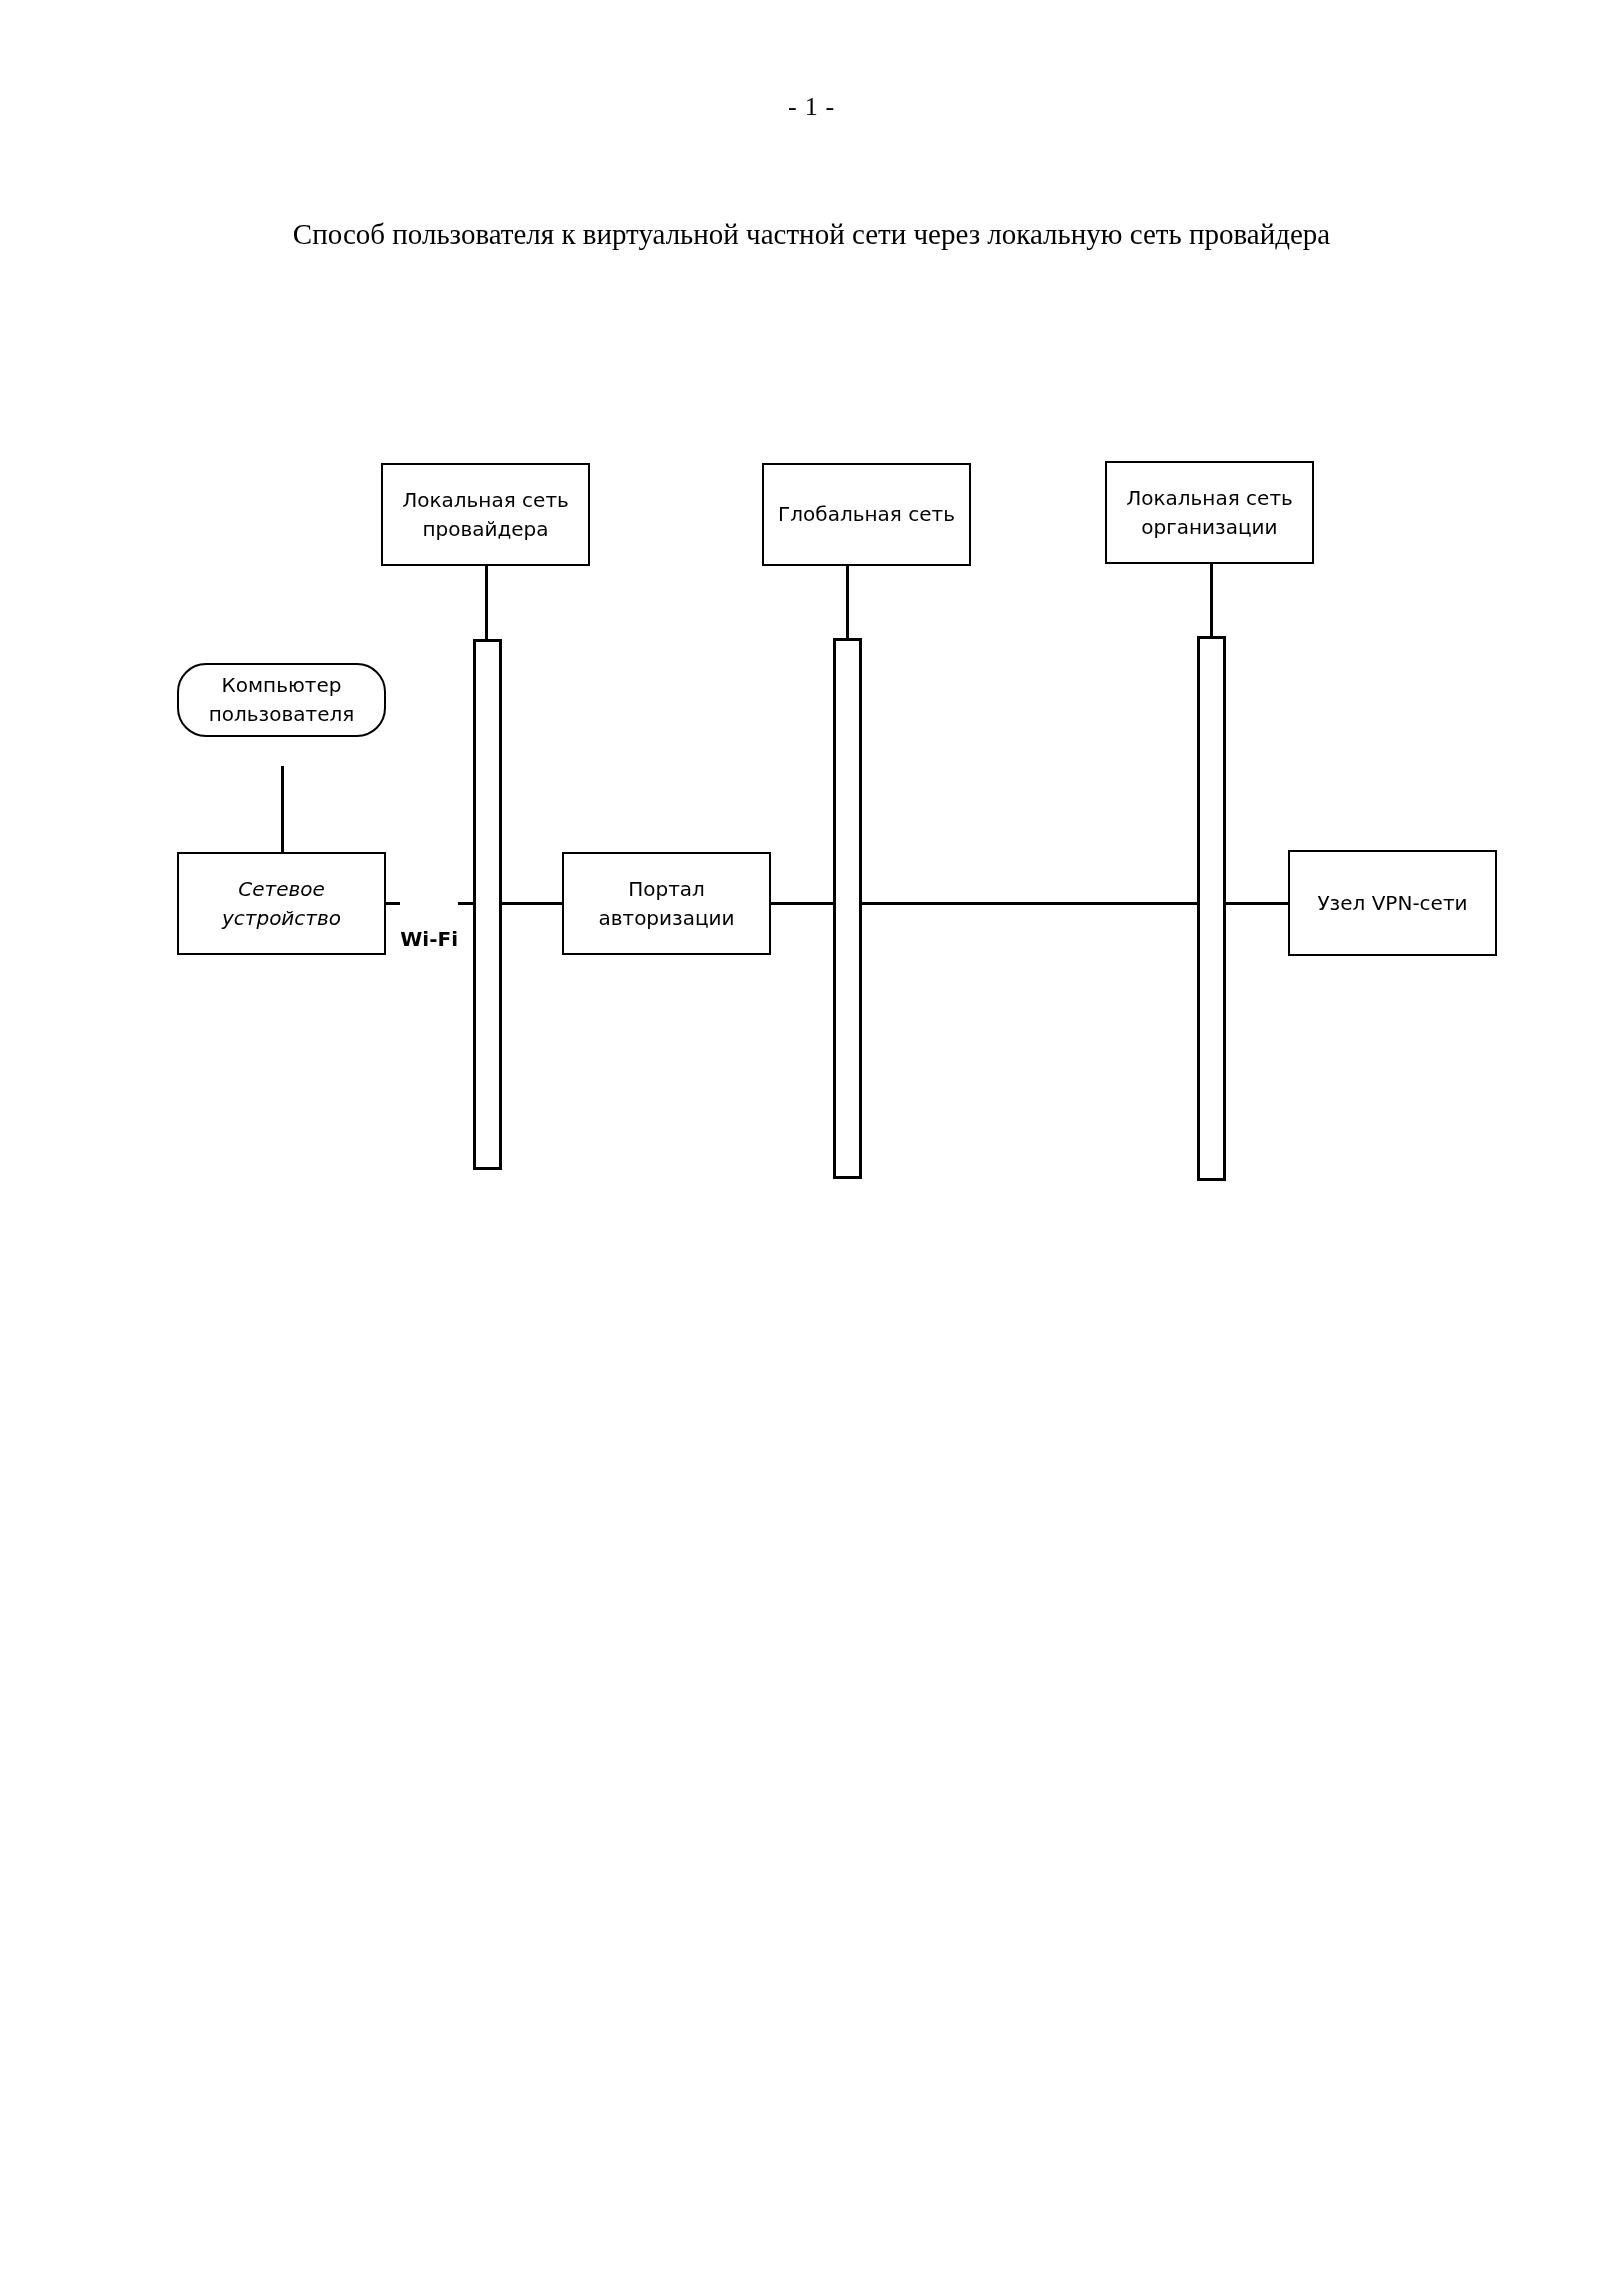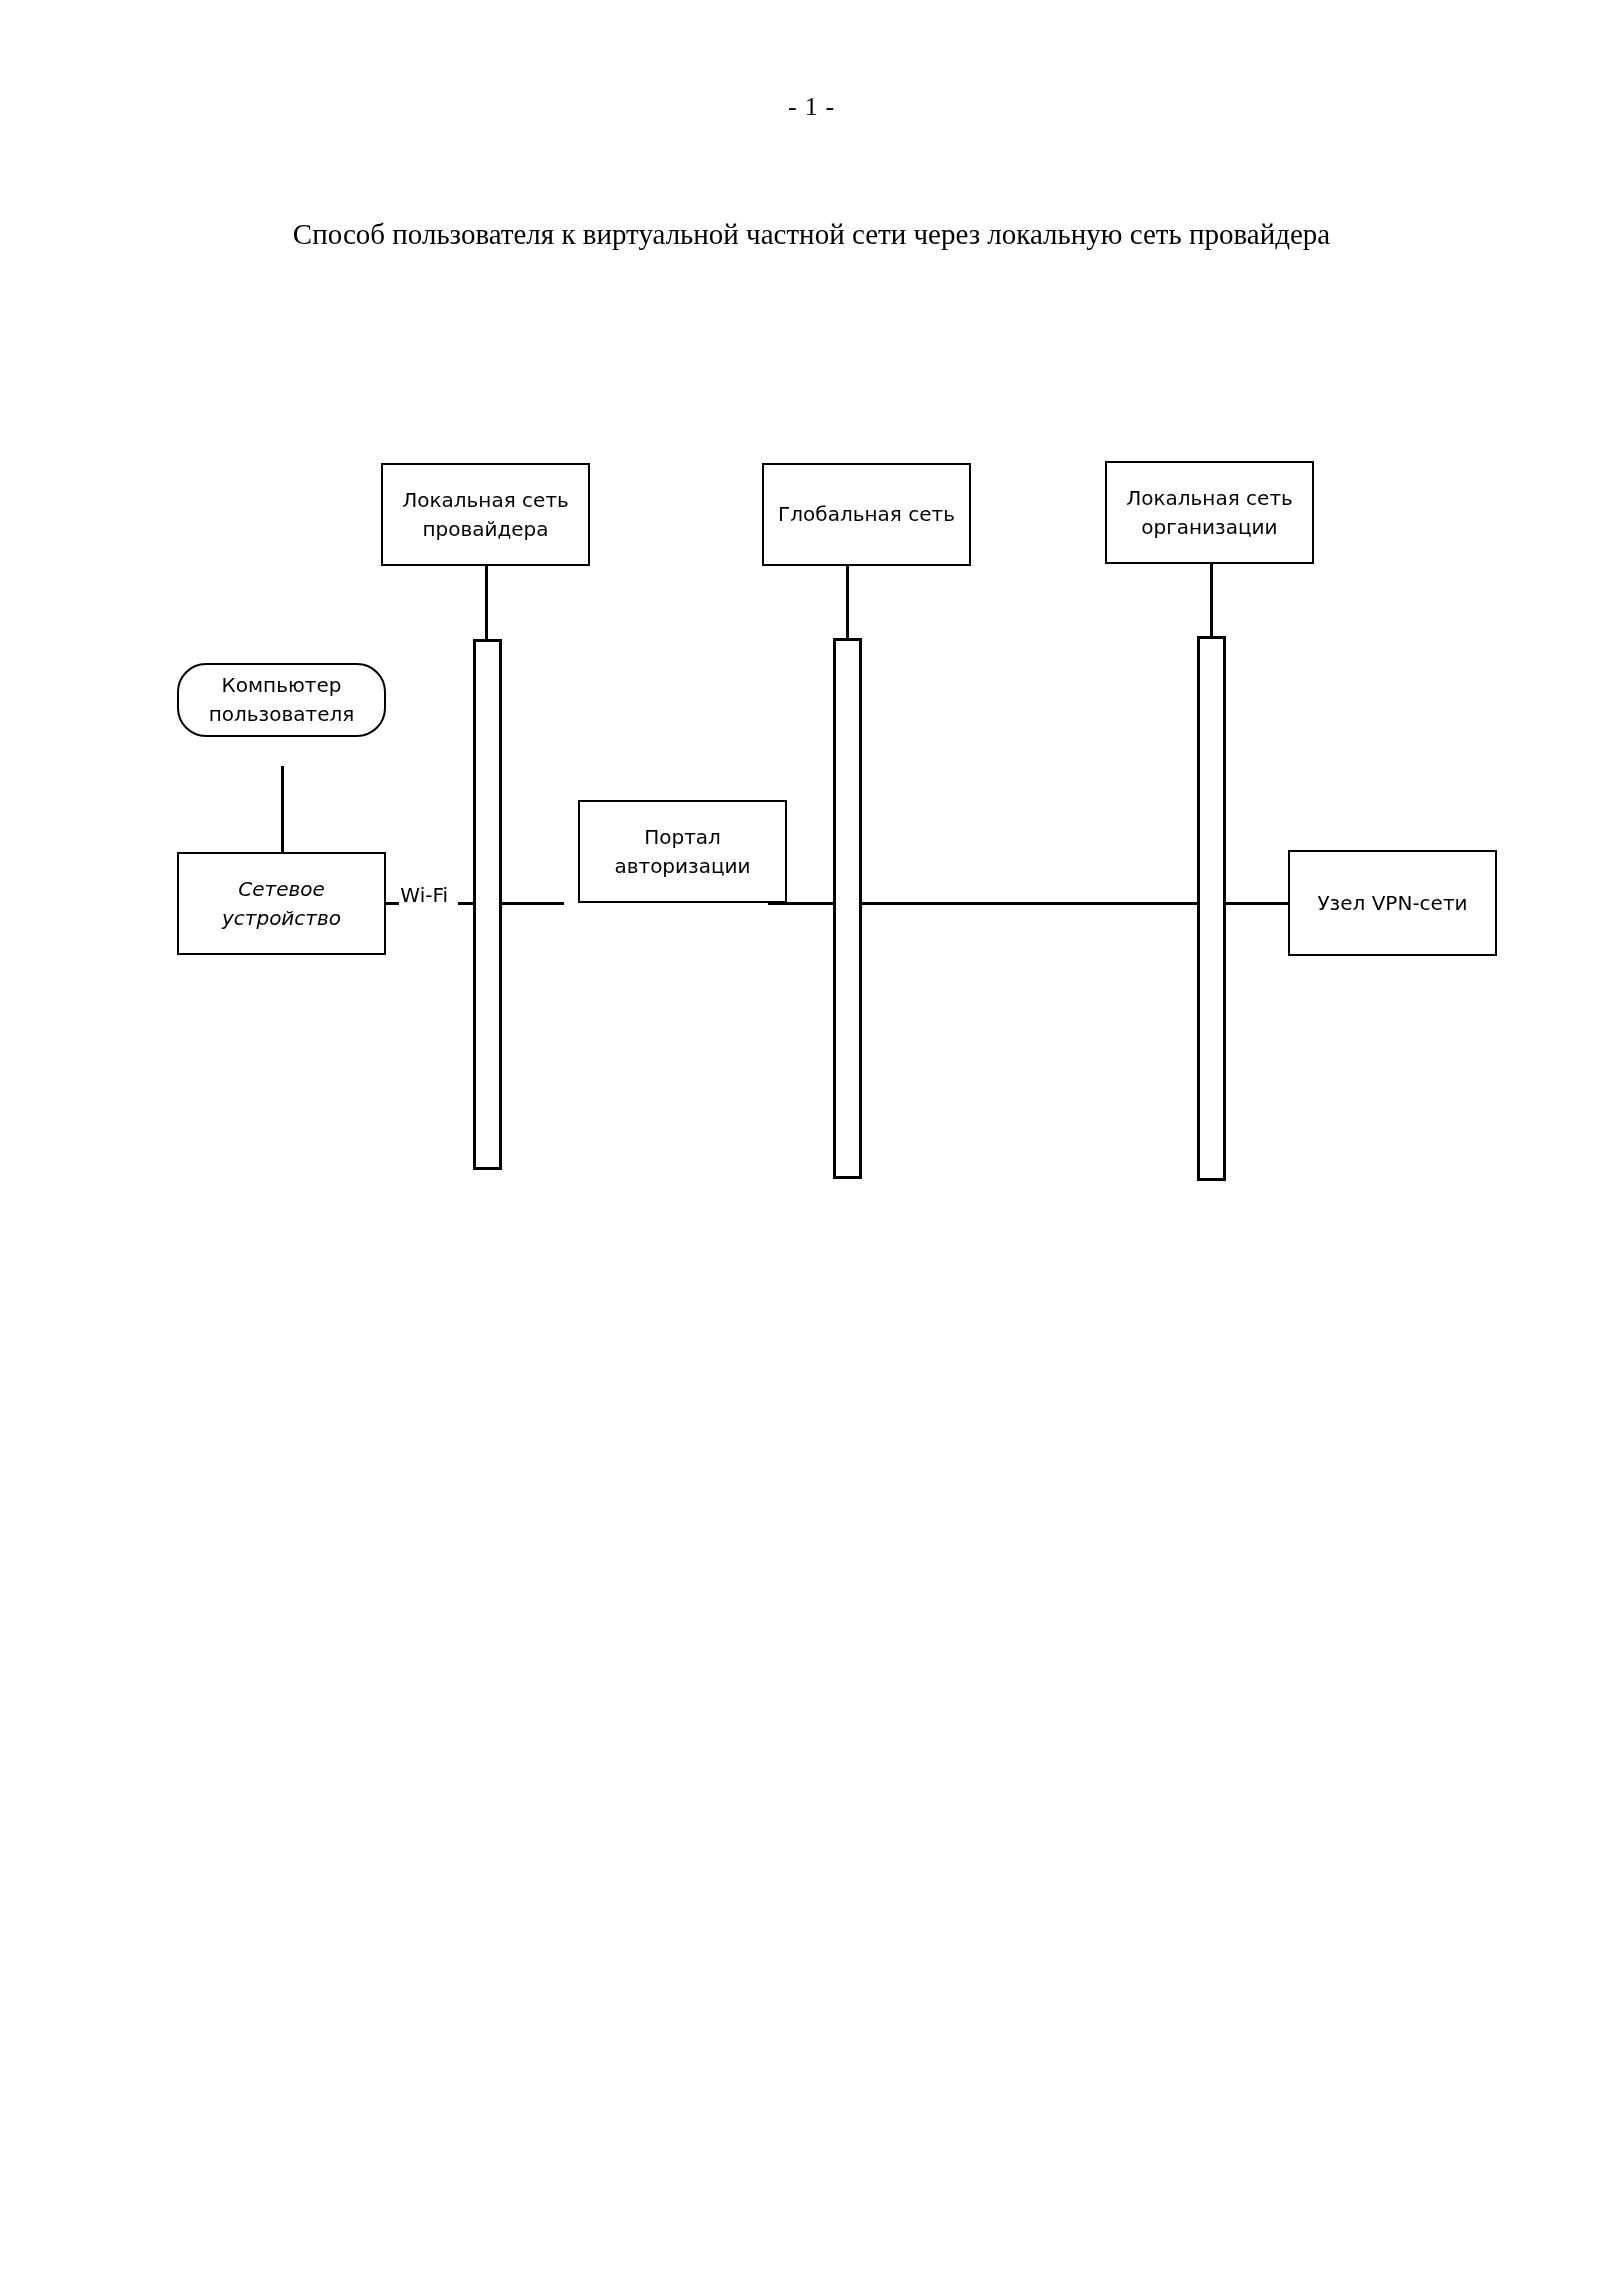--- a/index.html
+++ b/index.html
@@ -133,21 +133,21 @@
   <div class="conn-h" style="left:458px; top:902px; width:17px;"></div>
 
   <div class="conn-h" style="left:499px; top:902px; width:65px;"></div>
 
   <div class="conn-h" style="left:768px; top:902px; width:67px;"></div>
 
   <div class="conn-h over" style="left:859px; top:902px; width:340px;"></div>
 
   <div class="conn-h" style="left:1223px; top:902px; width:67px;"></div>
 
-  <div class="edge-label" style="left:399px; top:884px;">Wi-Fi</div>
+  <div class="edge-label" style="left:399px; top:928px;font-weight:bold;">Wi-Fi</div>
 
   <div class="node" style="left:381px; top:463px; width:209px; height:103px;">
     <span class="node-label">Локальная сеть
 провайдера</span>
   </div>
 
   <div class="node" style="left:762px; top:463px; width:209px; height:103px;">
     <span class="node-label">Глобальная сеть</span>
   </div>
 
@@ -159,21 +159,21 @@
   <div class="node" style="left:177px; top:663px; width:209px; height:74px;border-radius:29px;">
     <span class="node-label">Компьютер
 пользователя</span>
   </div>
 
   <div class="node" style="left:177px; top:852px; width:209px; height:103px;font-style:italic;">
     <span class="node-label">Сетевое
 устройство</span>
   </div>
 
-  <div class="node" style="left:562px; top:800px; width:209px; height:103px;margin-left:16px;">
+  <div class="node" style="left:562px; top:852px; width:209px; height:103px;">
     <span class="node-label">Портал
 авторизации</span>
   </div>
 
   <div class="node" style="left:1288px; top:850px; width:209px; height:106px;">
     <span class="node-label">Узел VPN-сети</span>
   </div>
 
 </div>
 

